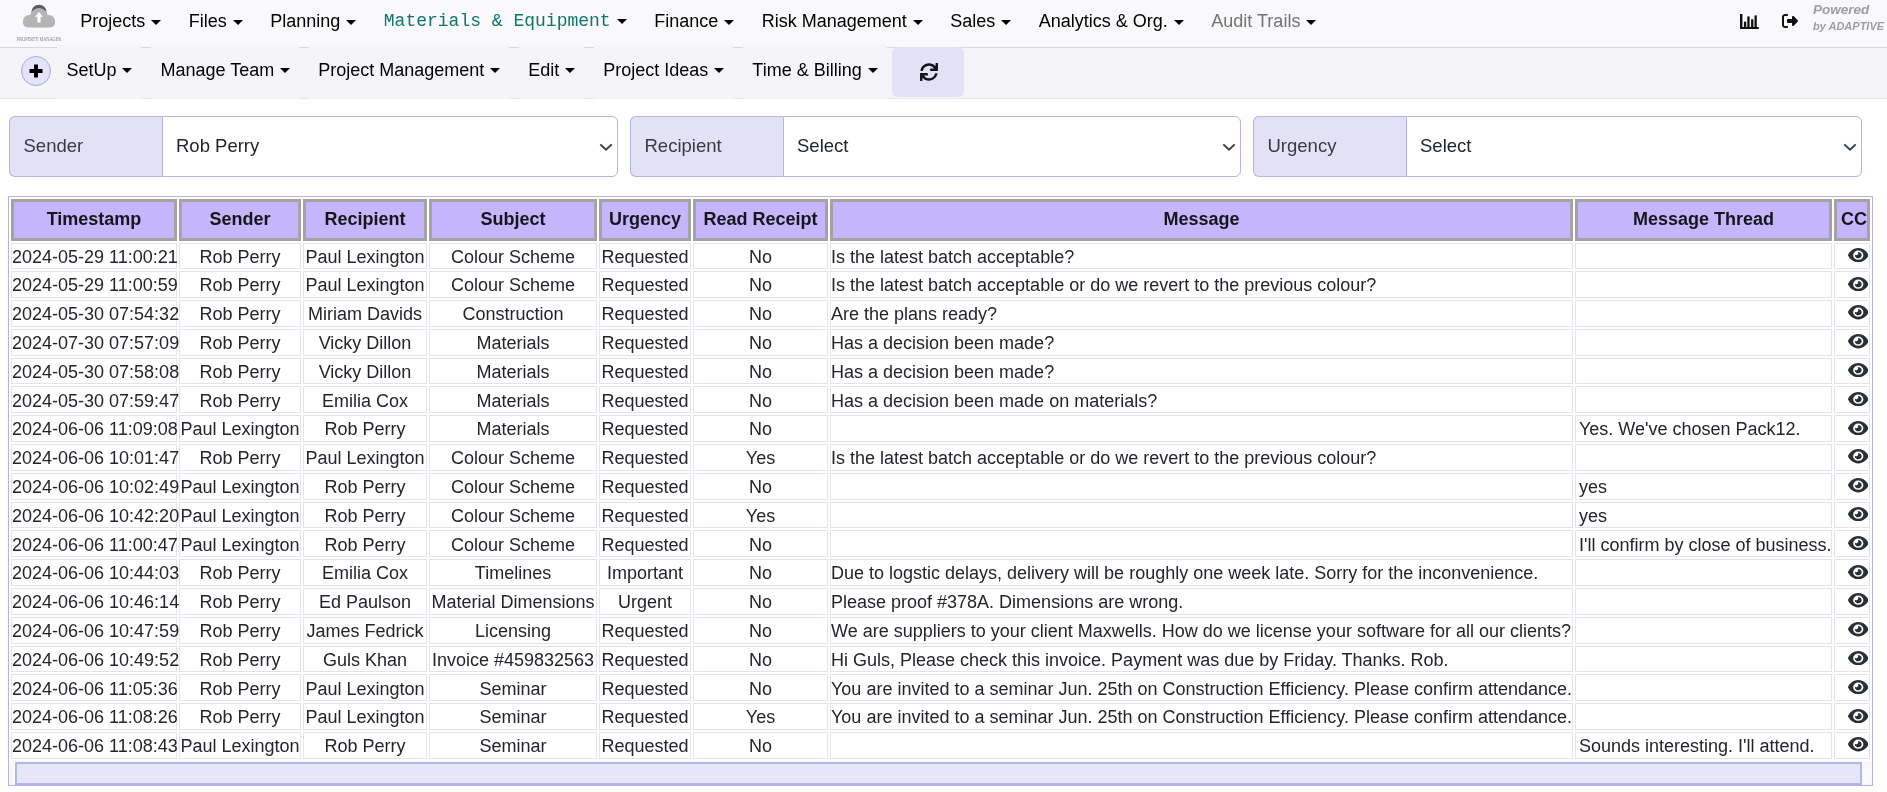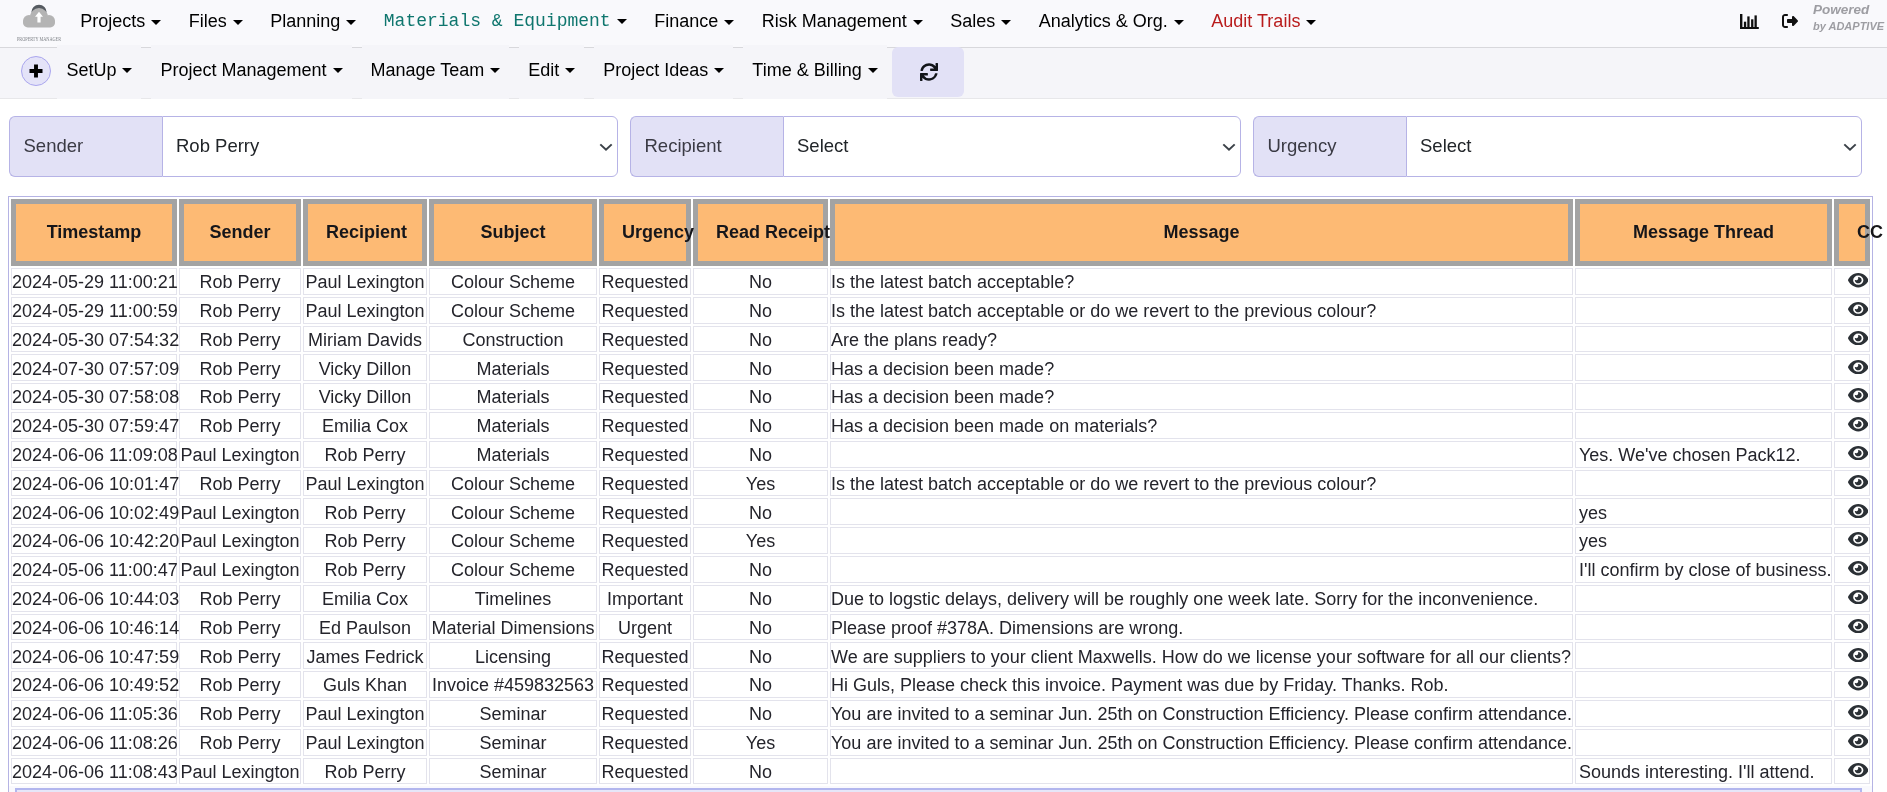--- a/index.html
+++ b/index.html
@@ -31,21 +31,21 @@
 
 .grp { position:absolute; top:115.5px; height:61px; display:flex; z-index:1; }
 .grp .lab { width:153px; height:61px; background:#e2e1f6; border:1px solid #b6b3e6; border-right:none; border-radius:6px 0 0 6px; font-size:18.5px; color:#3a3a44; display:flex; align-items:center; padding-left:13.5px; }
 .grp .sel { position:relative; height:61px; background:#fff; border:1px solid #b6b3e6; border-radius:0 6px 6px 0; font-size:18.5px; color:#212529; display:flex; align-items:center; padding-left:13px; }
 .grp .sel .chev { position:absolute; right:4px; top:26px; }
 
 
 #tbl { position:absolute; left:8px; top:196px; width:1865px; border:1px solid #b5b3e4; z-index:1; }
 table { border-collapse:separate; border-spacing:2px; border:none; width:1863px; table-layout:fixed; background:#fff; }
 th:last-child { text-align:right; padding-right:1px; }
-th { background:#fdba74; border:5px solid #a3a3a3; height:41.5px; font-size:18px; font-weight:bold; color:#16161a; text-align:center; padding:18px; white-space:nowrap; overflow:visible; }
+th { background:#c4b5fd; border:3px solid #a3a3a3; height:41.5px; font-size:18px; font-weight:bold; color:#16161a; text-align:center; padding:4px; white-space:nowrap; overflow:visible; }
 td { border:1px solid #e3e3ec; height:26.8px; font-size:18px; color:#24242b; text-align:center; padding:2.5px 0 0 0; white-space:nowrap; overflow:visible; }
 td.lft { text-align:left; }
 td.th2 { text-align:left; padding-left:3px; }
 td.cc { text-align:right; padding-right:1px; }
 td.cc svg { vertical-align:0.5px; }
 #tfrow { background:#f9f9fd; padding:1.5px 10px 0 6px; }
 #tfoot { height:22.4px; background:#e6e6f8; border:2px solid #b2b6ee; }
 </style></head>
 <body>
 <div id="page">
@@ -67,21 +67,21 @@
 
   <ul id="nav1items" style="position:absolute;left:71.2px;top:0;height:47px;list-style:none;display:flex;align-items:center;padding-bottom:4.5px;z-index:2;">
 <li style="padding:0 9px;margin-right:9.5px;font-size:18px;color:#000;white-space:nowrap;">Projects<span class="caret"></span></li>
 <li style="padding:0 9px;margin-right:9.5px;font-size:18px;color:#000;white-space:nowrap;">Files<span class="caret"></span></li>
 <li style="padding:0 9px;margin-right:9.5px;font-size:18px;color:#000;white-space:nowrap;">Planning<span class="caret"></span></li>
 <li style="padding:0 9px;margin-right:9.5px;font-size:18px;color:#0f766e;white-space:nowrap;font-family:Liberation Mono, monospace;">Materials &amp; Equipment<span class="caret"></span></li>
 <li style="padding:0 9px;margin-right:9.5px;font-size:18px;color:#000;white-space:nowrap;">Finance<span class="caret"></span></li>
 <li style="padding:0 9px;margin-right:9.5px;font-size:18px;color:#000;white-space:nowrap;">Risk Management<span class="caret"></span></li>
 <li style="padding:0 9px;margin-right:9.5px;font-size:18px;color:#000;white-space:nowrap;">Sales<span class="caret"></span></li>
 <li style="padding:0 9px;margin-right:9.5px;font-size:18px;color:#000;white-space:nowrap;">Analytics &amp; Org.<span class="caret"></span></li>
-<li style="padding:0 9px;margin-right:9.5px;font-size:18px;color:#b91c1c;white-space:nowrap;">Audit Trails<span class="caret"></span></li>
+<li style="padding:0 9px;margin-right:9.5px;font-size:18px;color:#737373;white-space:nowrap;">Audit Trails<span class="caret"></span></li>
   </ul>
 
   <div id="icons">
     <svg width="19" height="15.5" viewBox="0 0 19 15.5" style="margin-right:17px">
       <path d="M1.2 0 V14.2 H18.8" stroke="#0f0f0f" stroke-width="2.4" fill="none"></path>
       <g fill="#0f0f0f">
         <rect x="3.9" y="7.7" width="2.3" height="5.3"></rect>
         <rect x="7.3" y="2.4" width="2.3" height="10.6"></rect>
         <rect x="11.1" y="5.3" width="2.3" height="7.7"></rect>
         <rect x="14.5" y="1.4" width="2.3" height="11.6"></rect>
@@ -91,22 +91,22 @@
       <path fill="#111" d="M377.9 105.9L500.7 228.7c7.2 7.2 11.3 17.1 11.3 27.3s-4.1 20.1-11.3 27.3L377.9 406.1c-6.4 6.4-15 9.9-24 9.9c-18.7 0-33.9-15.2-33.9-33.9l0-62.1-128 0c-17.7 0-32-14.3-32-32l0-64c0-17.7 14.3-32 32-32l128 0 0-62.1c0-18.7 15.2-33.9 33.9-33.9c9 0 17.6 3.6 24 9.9zM160 96L96 96c-17.7 0-32 14.3-32 32l0 256c0 17.7 14.3 32 32 32l64 0c17.7 0 32 14.3 32 32s-14.3 32-32 32l-64 0c-53 0-96-43-96-96L0 128C0 75 43 32 96 32l64 0c17.7 0 32 14.3 32 32s-14.3 32-32 32z"></path>
     </svg>
   </div>
   <div id="powered">
       <div class="l1">Powered</div>
       <div class="l2">by ADAPTIVE</div>
     </div>
 
   <ul id="nav2items">
 <li>SetUp<span class="caret"></span></li>
+<li>Manage Team<span class="caret"></span></li>
 <li>Project Management<span class="caret"></span></li>
-<li>Manage Team<span class="caret"></span></li>
 <li>Edit<span class="caret"></span></li>
 <li>Project Ideas<span class="caret"></span></li>
 <li>Time &amp; Billing<span class="caret"></span></li>
   </ul>
   <div id="plus">
       <svg width="14" height="14" viewBox="0 0 14 14">
         <path d="M7 0.5 v13 M0.5 7 h13" stroke="#000" stroke-width="3.9"></path>
       </svg>
     </div>
   <div id="refresh">
@@ -285,21 +285,21 @@
             <td>Colour Scheme</td>
             <td>Requested</td>
             <td>Yes</td>
             <td class="lft"></td>
             <td class="th2">yes</td>
             <td class="cc"><svg class="eye" viewBox="0 32 576 448" width="20.5" height="14.4" preserveAspectRatio="none">
                 <path fill="#2b3035" d="M288 32c-80.8 0-145.5 36.8-192.6 80.6C48.6 156 17.3 208 2.5 243.7c-3.3 7.9-3.3 16.7 0 24.6C17.3 304 48.6 356 95.4 399.4C142.5 443.2 207.2 480 288 480s145.5-36.8 192.6-80.6c46.8-43.5 78.1-95.4 93-131.1c3.3-7.9 3.3-16.7 0-24.6c-14.9-35.7-46.2-87.7-93-131.1C433.5 68.8 368.8 32 288 32zM144 256a144 144 0 1 1 288 0 144 144 0 1 1-288 0zm144-64c0 35.3-28.7 64-64 64c-7.1 0-13.9-1.2-20.3-3.3c-5.5-1.8-11.9 1.6-11.7 7.4c.3 6.9 1.3 13.8 3.2 20.7c13.7 51.2 66.4 81.6 117.6 67.9s81.6-66.4 67.9-117.6c-11.1-41.5-47.8-69.4-88.6-71.1c-5.8-.2-9.2 6.1-7.4 11.7c2.1 6.4 3.3 13.2 3.3 20.3z"></path>
               </svg></td>
           </tr>
 <tr>
-            <td>2024-05-06 11:00:47</td>
+            <td>2024-06-06 11:00:47</td>
             <td>Paul Lexington</td>
             <td>Rob Perry</td>
             <td>Colour Scheme</td>
             <td>Requested</td>
             <td>No</td>
             <td class="lft"></td>
             <td class="th2">I'll confirm by close of business.</td>
             <td class="cc"><svg class="eye" viewBox="0 32 576 448" width="20.5" height="14.4" preserveAspectRatio="none">
                 <path fill="#2b3035" d="M288 32c-80.8 0-145.5 36.8-192.6 80.6C48.6 156 17.3 208 2.5 243.7c-3.3 7.9-3.3 16.7 0 24.6C17.3 304 48.6 356 95.4 399.4C142.5 443.2 207.2 480 288 480s145.5-36.8 192.6-80.6c46.8-43.5 78.1-95.4 93-131.1c3.3-7.9 3.3-16.7 0-24.6c-14.9-35.7-46.2-87.7-93-131.1C433.5 68.8 368.8 32 288 32zM144 256a144 144 0 1 1 288 0 144 144 0 1 1-288 0zm144-64c0 35.3-28.7 64-64 64c-7.1 0-13.9-1.2-20.3-3.3c-5.5-1.8-11.9 1.6-11.7 7.4c.3 6.9 1.3 13.8 3.2 20.7c13.7 51.2 66.4 81.6 117.6 67.9s81.6-66.4 67.9-117.6c-11.1-41.5-47.8-69.4-88.6-71.1c-5.8-.2-9.2 6.1-7.4 11.7c2.1 6.4 3.3 13.2 3.3 20.3z"></path>
               </svg></td>

